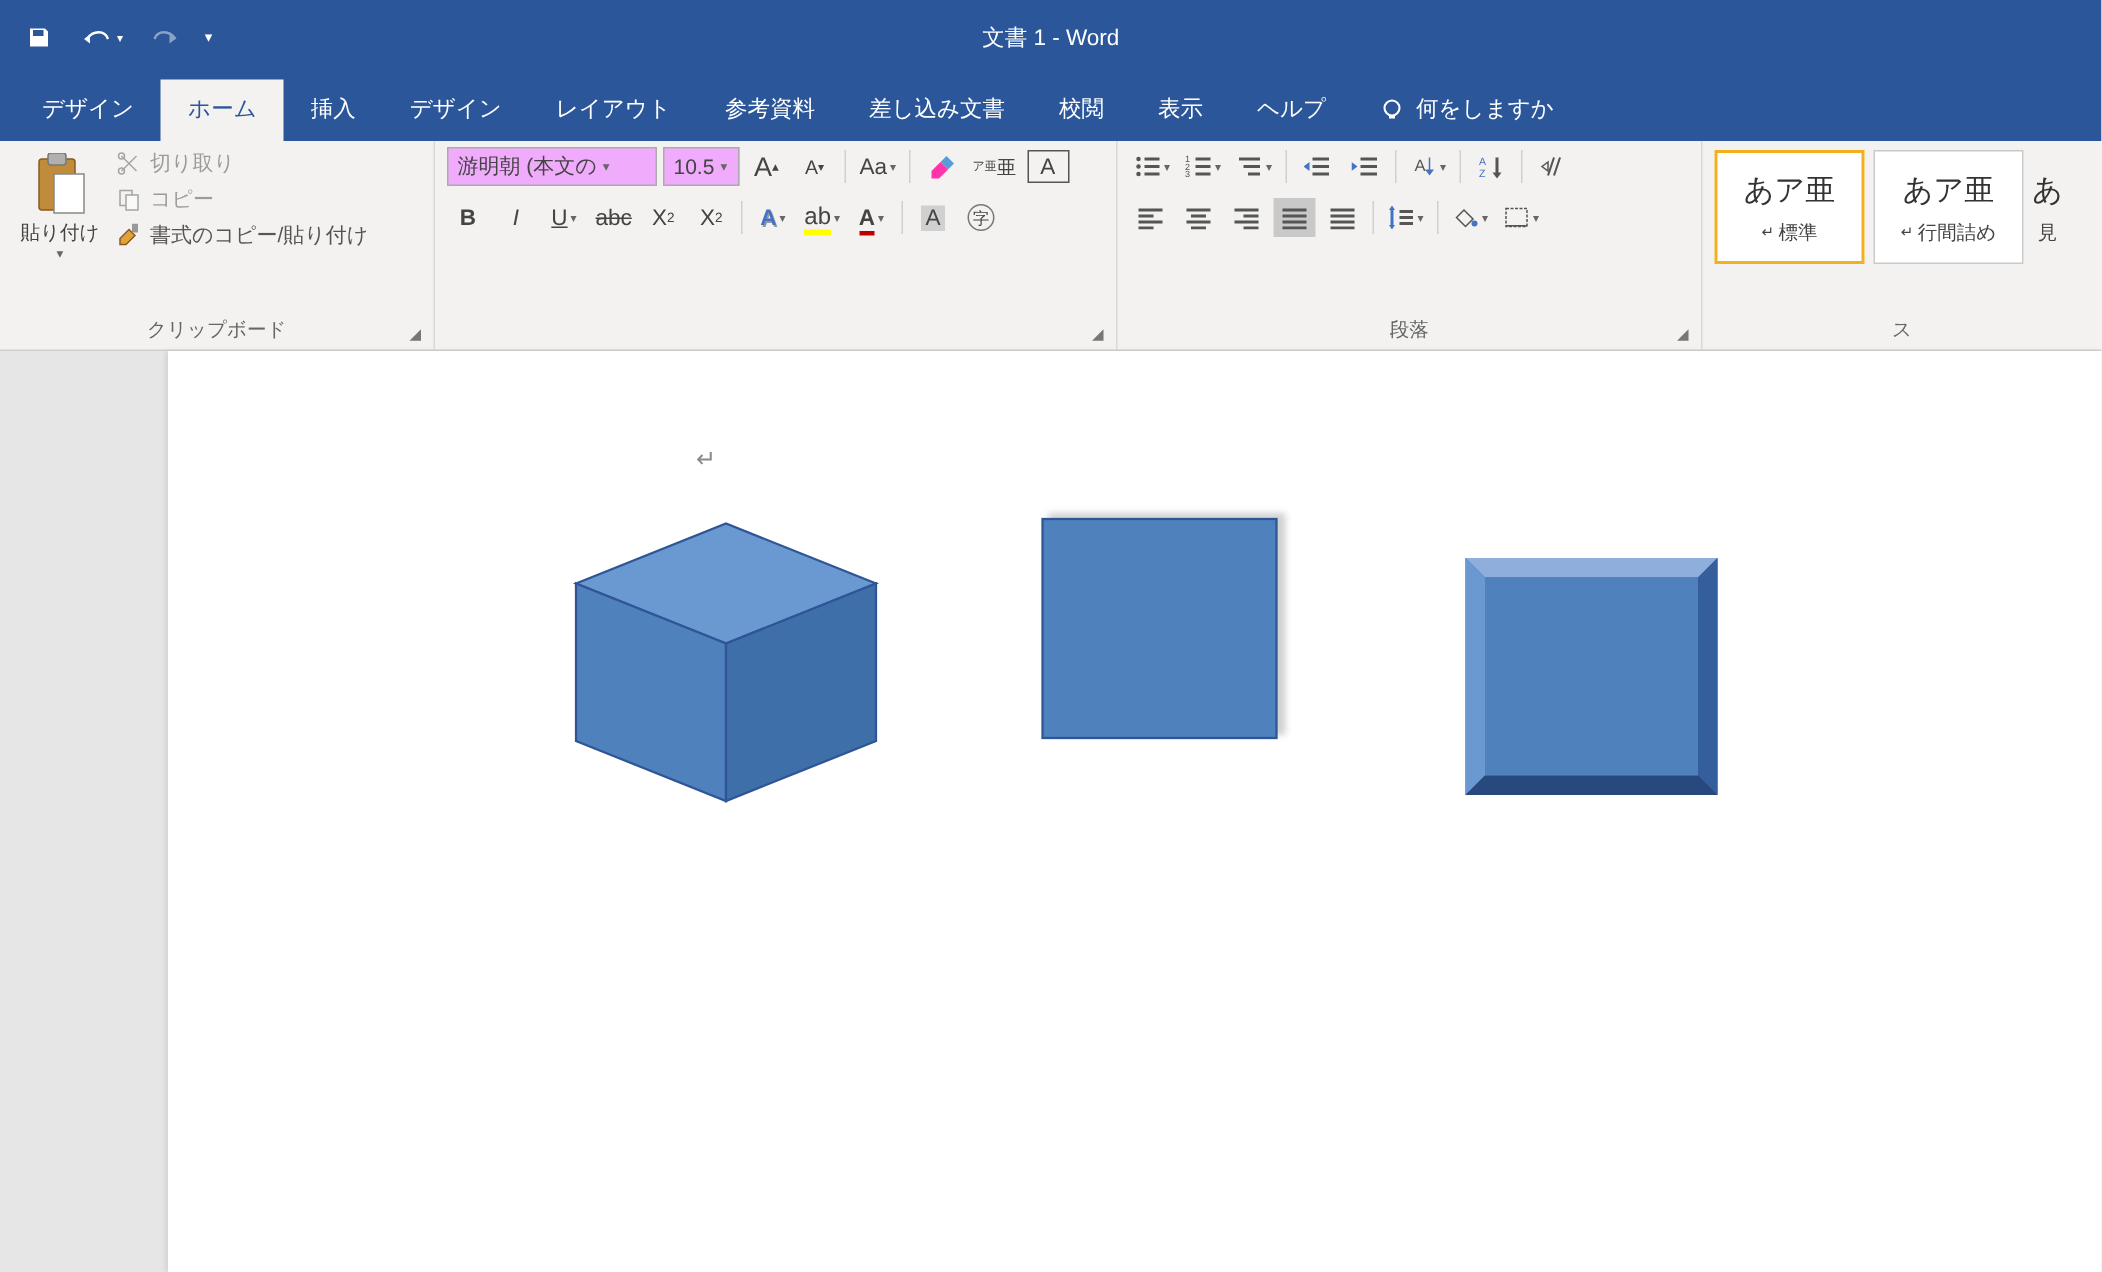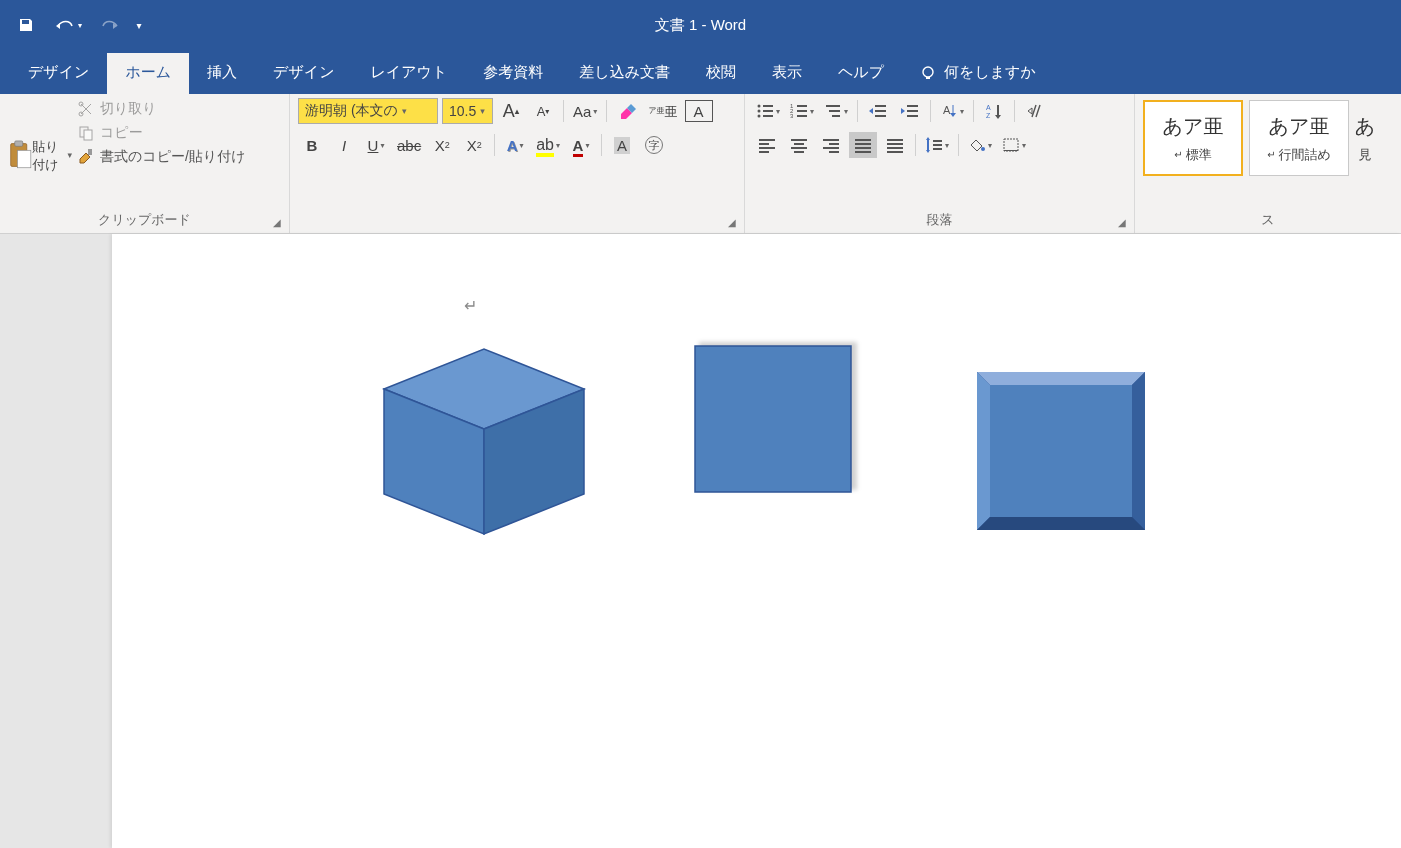--- a/index.html
+++ b/index.html
@@ -21,31 +21,31 @@
 .bulb { width: 16px; height: 16px; }
 
 
 .ribbon { background: #f3f2f1; height: 140px; display: flex; border-bottom: 1px solid #d0d0d0; }
 .group { border-right: 1px solid #d9d9d9; padding: 4px 8px 2px; display: flex; flex-direction: column; justify-content: space-between; position: relative; }
 .group-label { text-align: center; font-size: 13px; color: #666; padding: 4px 0 2px; position: relative; }
 .dialog-launcher { position: absolute; right: 4px; bottom: 4px; width: 12px; height: 12px; font-size: 10px; color: #777; }
 
 
 .clip-body { display: flex; gap: 6px; flex: 1; }
-.paste-big { display: flex; flex-direction: row; align-items: center; justify-content: flex-start; width: 64px; padding-top: 4px; }
+.paste-big { display: flex; flex-direction: column; align-items: center; justify-content: flex-start; width: 64px; padding-top: 4px; }
 .paste-icon { width: 36px; height: 42px; }
 .paste-label { font-size: 13px; color: #444; margin-top: 2px; }
 .clip-side { display: flex; flex-direction: column; gap: 6px; padding-top: 2px; }
 .clip-item { display: flex; align-items: center; gap: 6px; font-size: 14px; color: #555; white-space: nowrap; }
 .clip-item.disabled { opacity: .55; }
 
 
 .font-body { display: flex; flex-direction: column; gap: 8px; flex: 1; }
 .font-row { display: flex; align-items: center; gap: 4px; }
-.font-combo { border: 1px solid #ababab; background: #fde047; height: 26px; display: flex; align-items: center; padding: 0 4px 0 6px; font-size: 14px; color: #444; }
+.font-combo { border: 1px solid #ababab; background: #f0abfc; height: 26px; display: flex; align-items: center; padding: 0 4px 0 6px; font-size: 14px; color: #444; }
 .font-combo .dd { margin-left: 4px; font-size: 9px; color: #666; }
 .rb-btn { min-width: 28px; height: 26px; display: flex; align-items: center; justify-content: center; font-size: 15px; color: #444; padding: 0 3px; }
 .rb-btn .dd { font-size: 8px; margin-left: 2px; color: #666; }
 .sep-v { width: 1px; height: 22px; background: #d0d0d0; margin: 0 2px; }
 
 
 .para-body { display: flex; flex-direction: column; gap: 8px; flex: 1; }
 
 
 .styles-body { display: flex; gap: 6px; flex: 1; align-items: flex-start; padding-top: 2px; }

